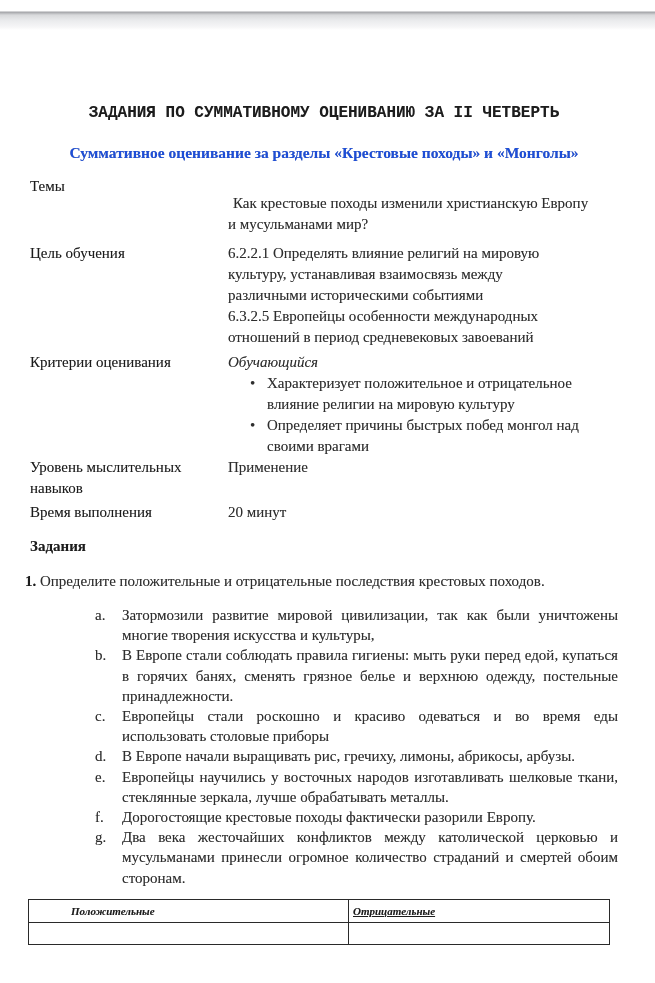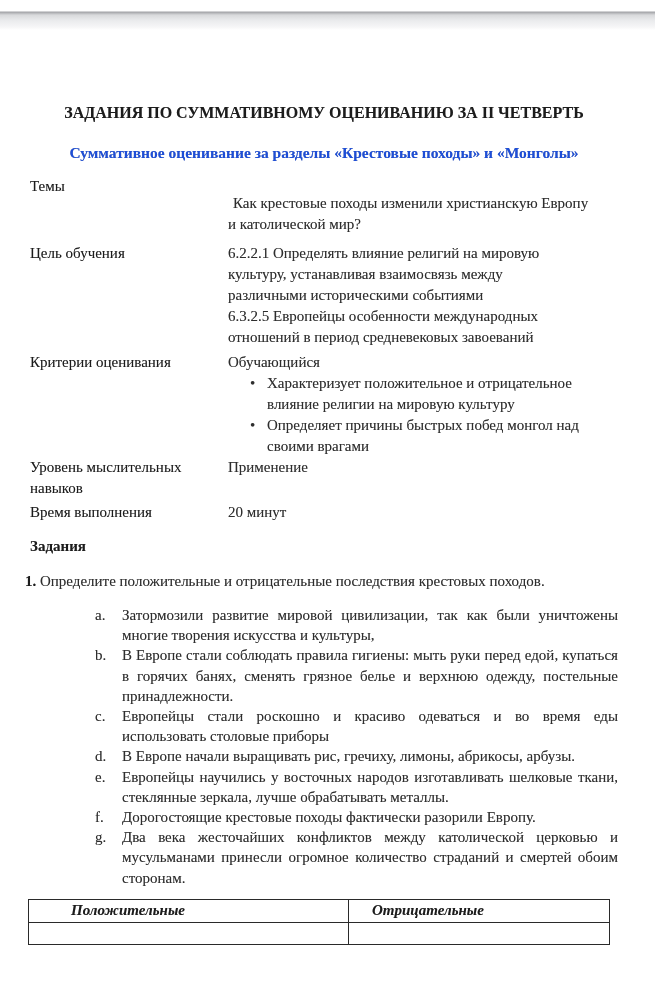--- a/index.html
+++ b/index.html
@@ -22,20 +22,21 @@
     font-size: 15px;
     text-shadow: 0 0 0.3px rgba(20,20,20,0.35);
   }
   .title {
     margin: 73px 0 0 0;
     text-align: center;
     font-size: 16px;
     font-weight: bold;
     color: #1c1c1c;
     line-height: 20px;
+    font-family: Liberation Mono, monospace;
   }
   .subtitle {
     margin: 20px 0 0 0;
     text-align: center;
     font-size: 15.5px;
     font-weight: bold;
     color: #1d4ed8;
     line-height: 20px;
   }
   .info { margin-top: 13px; }
@@ -50,21 +51,21 @@
     line-height: 21px;
   }
   .ival { line-height: 21px; }
   .row-topics .ival { margin-top: 17px; }
   .row-topics { margin-bottom: 8px; }
   .row-objective { margin-bottom: 4px; }
   .row-criteria { margin-bottom: 0px; }
   .row-skill { margin-bottom: 3px; }
   .line { white-space: nowrap; }
   .line.indent1 { text-indent: 5px; }
-  .italic { }
+  .italic { font-style: italic; }
   .bullet { display: flex; }
   .bullet .dot { margin-left: 22px; width: 17px; flex: none; }
   .bullet .btext { width: 345px; }
   .tasks-heading {
     margin-top: 13px;
     font-weight: bold;
     color: #1c1c1c;
     line-height: 20px;
   }
   .task {
@@ -77,52 +78,52 @@
   .opt .marker { margin-left: 65px; width: 27px; flex: none; }
   .opt .otext { width: 497px; text-align: justify; text-justify: inter-word; }
   table.answers {
     margin: 11px 0 0 -2px;
     border-collapse: collapse;
     width: 582px;
     table-layout: fixed;
   }
   table.answers td {
     border: 1.6px solid #2a2a2a;
-    font-size: 15px;
+    font-size: 11px;
     vertical-align: middle;
     padding: 0;
   }
   .answers .hrow td {
     height: 22px;
     font-weight: bold;
     font-style: italic;
     color: #1c1c1c;
   }
   .answers td.c1 { width: 277px; }
   .answers .hrow td.c1 { padding-left: 42px; }
-  .answers .hrow td.c2 { padding-left: 23px; }
+  .answers .hrow td.c2 { padding-left: 4px; text-decoration: underline; }
   .answers .brow td { height: 21px; }
 </style>
 </head>
 <body>
 
 <div class="top-strip"></div>
 
 <div class="doc">
 
   <div class="title">ЗАДАНИЯ ПО СУММАТИВНОМУ ОЦЕНИВАНИЮ ЗА II ЧЕТВЕРТЬ</div>
   <div class="subtitle">Суммативное оценивание за разделы «Крестовые походы» и «Монголы»</div>
 
   <div class="info">
 
     <div class="irow row-topics">
       <div class="ilabel">Темы</div>
       <div class="ival">
         <div class="line indent1">Как крестовые походы изменили христианскую Европу</div>
-        <div class="line">и католической мир?</div>
+        <div class="line">и мусульманами мир?</div>
       </div>
     </div>
 
     <div class="irow row-objective">
       <div class="ilabel">Цель обучения</div>
       <div class="ival">
         <div class="line">6.2.2.1 Определять влияние религий на мировую</div>
         <div class="line">культуру, устанавливая взаимосвязь между</div>
         <div class="line">различными историческими событиями</div>
         <div class="line">6.3.2.5 Европейцы особенности международных</div>

